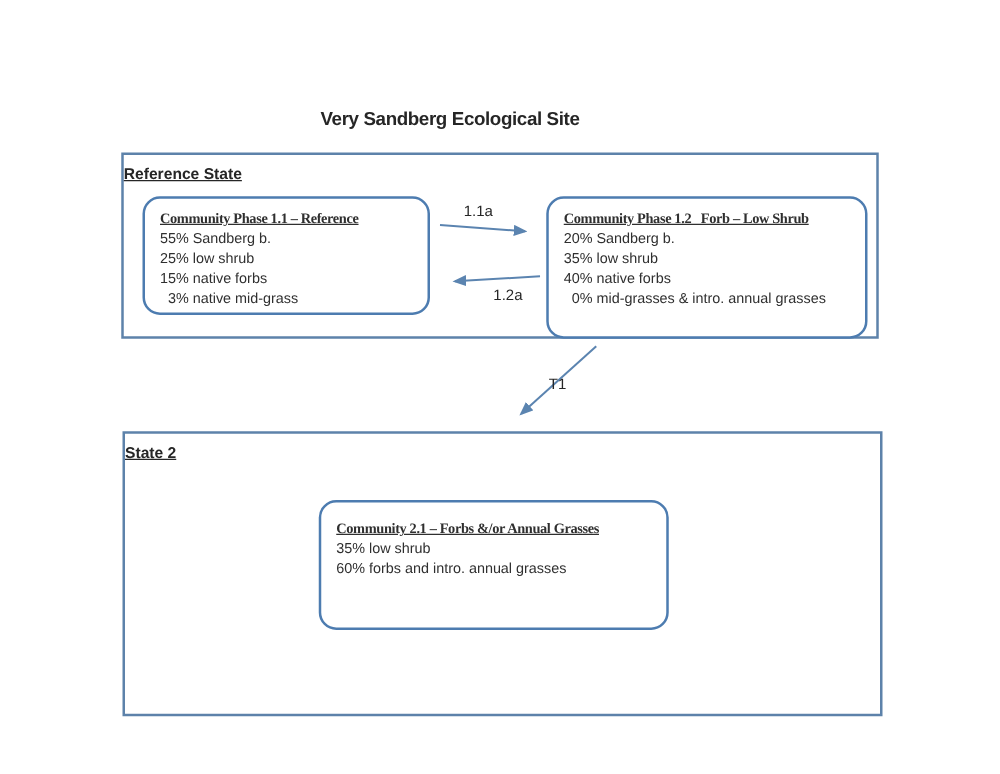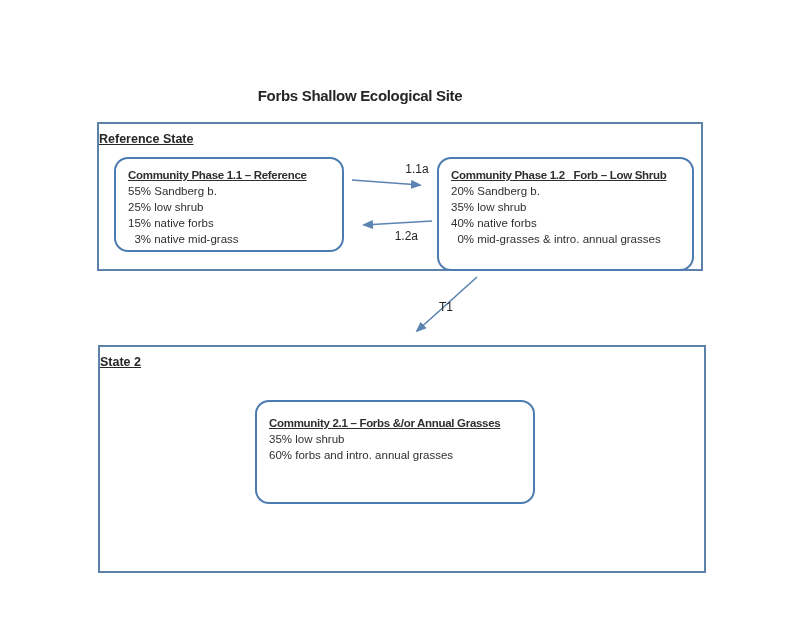--- a/index.html
+++ b/index.html
@@ -49,43 +49,44 @@
     line-height: 16px;
   }
   .box-1-1 { left: 114px; top: 157px; width: 230px; height: 95px;  padding: 8px 8px 0 12px; }
   .box-1-2 { left: 437px; top: 157px; width: 257px; height: 114px; padding: 8px 12px 0 12px; }
   .box-2-1 { left: 255px; top: 400px; width: 280px; height: 104px;  padding: 13px 8px 0 12px; }
   .community-title {
     font-weight: bold;
     text-decoration: underline;
     white-space: pre;
     letter-spacing: -0.3px;
+    font-family: Liberation Serif, serif;
   }
   .community-line { white-space: pre; }
   .arrow-label {
     position: absolute;
     font-size: 12px;
     color: #262626;
   }
-  .label-11a { left: 400px; top: 162px; width: 34px; text-align: center; }
+  .label-11a { left: 371px; top: 162px; width: 34px; }
   .label-12a { left: 384px; top: 229px; width: 34px; text-align: right; }
   .label-t1  { left: 439px; top: 300px; }
   .arrows-overlay {
     position: absolute;
     left: 0; top: 0;
     width: 800px; height: 619px;
     pointer-events: none;
   }
 </style>
 </head>
 <body>
 
 <div class="stage">
 
-  <div class="page-title">Forbs Shallow Ecological Site</div>
+  <div class="page-title">Very Sandberg Ecological Site</div>
 
   <div class="state-frame frame-ref">
     <div class="state-label">Reference State</div>
   </div>
 
   <div class="community-box box-1-1">
     <div class="community-title">Community Phase 1.1 – Reference</div>
     <div class="community-line">55% Sandberg b.</div>
     <div class="community-line">25% low shrub</div>
     <div class="community-line">15% native forbs</div>

